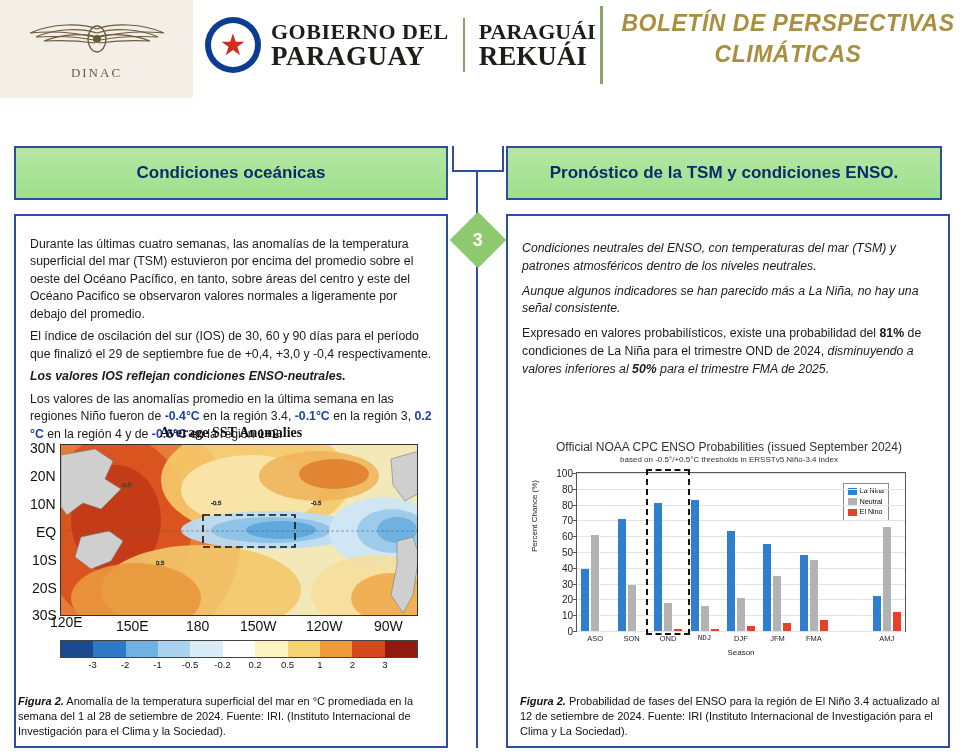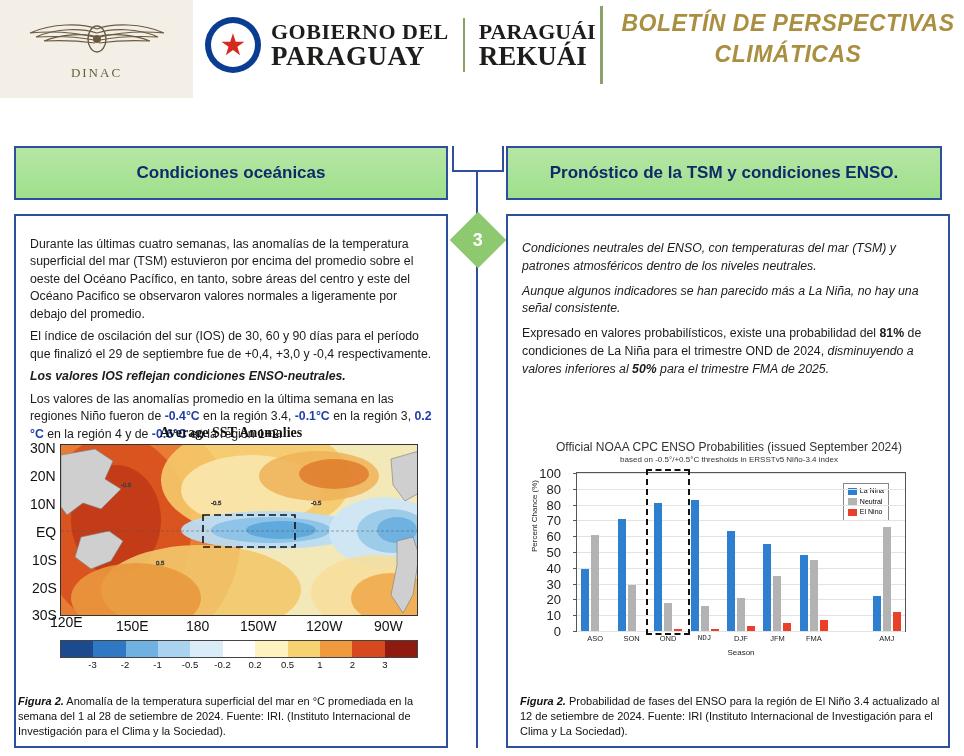--- a/index.html
+++ b/index.html
@@ -325,22 +325,22 @@
   }
   .gridline {
     position: absolute;
     left: 0; width: 100%;
     height: 1px;
     background: #e3e3e3;
   }
   .ytick {
     position: absolute;
     right: 100%;
-    margin-right: 16px;
-    font-size: 13px;
+    margin-right: 4px;
+    font-size: 10px;
     color: #222;
     transform: translateY(-50%);
     white-space: nowrap;
   }
   .ytickmark {
     position: absolute;
     left: -4px;
     width: 4px; height: 1px;
     background: #555;
   }

